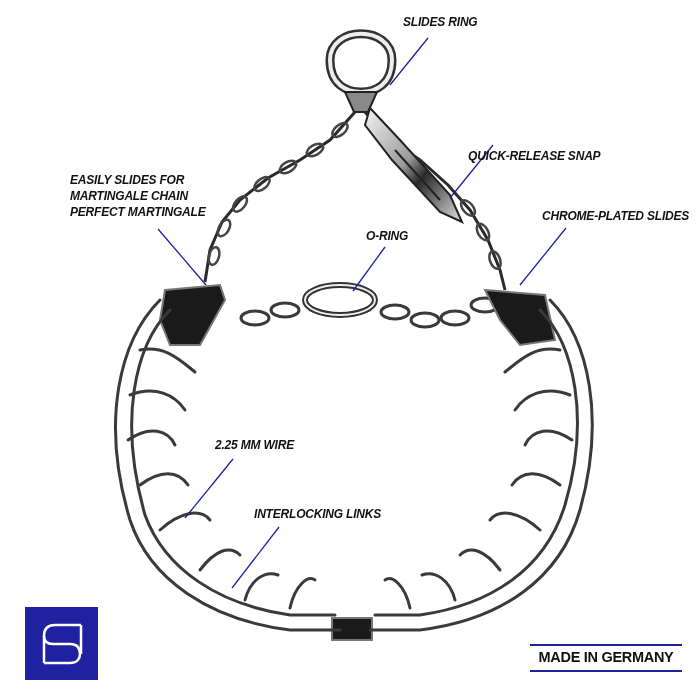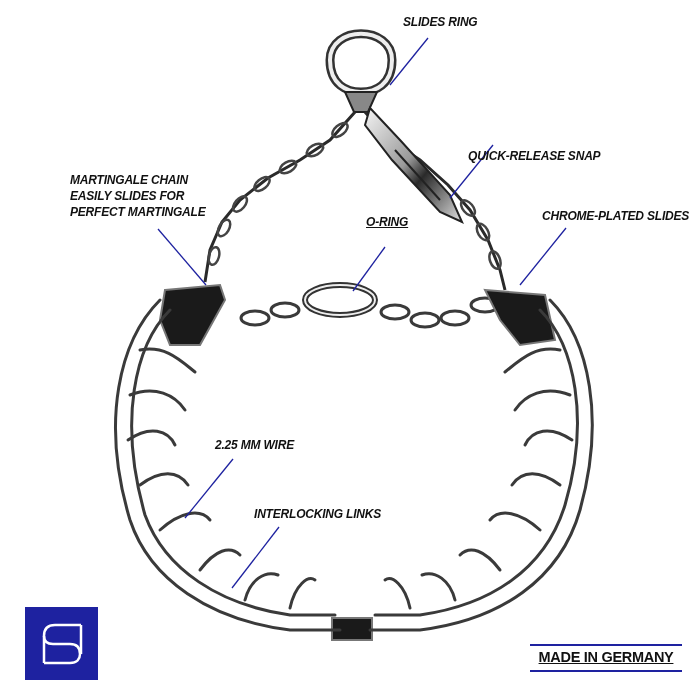--- a/index.html
+++ b/index.html
@@ -6,21 +6,21 @@
   body { width:700px; height:700px; position:relative; overflow:hidden; font-family:"Liberation Sans", sans-serif; }
   .label { position:absolute; font-family:"Liberation Sans", sans-serif; font-weight:700; font-style:italic; color:#111; font-size:12px; line-height:16px; letter-spacing:-0.2px; white-space:nowrap; }
   .label.multi { white-space:normal; }
   .label span { display:block; }
   svg.art { position:absolute; left:0; top:0; }
   .logo { position:absolute; left:25px; top:607px; width:73px; height:73px; background:#1e22a0; }
   .made { position:absolute; left:530px; top:644px; width:152px; height:30px; }
   .made .bar { position:absolute; left:0; width:152px; height:2px; background:#1e22a0; }
   .made .bar.top { top:0; }
   .made .bar.bot { top:26px; }
-  .made .txt { position:absolute; left:0; top:5px; width:152px; text-align:center; font-weight:700; font-size:14.5px; letter-spacing:-0.3px; color:#111; font-family:"Liberation Sans", sans-serif;text-decoration:underline; }
+  .made .txt { position:absolute; left:0; top:5px; width:152px; text-align:center; font-weight:700; font-size:14.5px; letter-spacing:-0.3px; color:#111; font-family:"Liberation Sans", sans-serif; }
 </style>
 </head>
 <body>
 
 <svg class="art" width="700" height="700" viewBox="0 0 700 700">
   <defs>
     <linearGradient id="steel" x1="0" y1="0" x2="1" y2="1">
       <stop offset="0" stop-color="#f4f4f4"></stop>
       <stop offset="0.45" stop-color="#9a9a9a"></stop>
       <stop offset="0.6" stop-color="#2a2a2a"></stop>
@@ -112,26 +112,26 @@
     <line x1="566" y1="228" x2="520" y2="285"></line>
     <line x1="385" y1="247" x2="353" y2="291"></line>
     <line x1="233" y1="459" x2="185" y2="518"></line>
     <line x1="279" y1="527" x2="232" y2="588"></line>
   </g>
 </svg>
 
 <div class="label" style="left:403px; top:14px;">SLIDES RING</div>
 <div class="label" style="left:468px; top:124px;margin-top:24px;">QUICK-RELEASE SNAP</div>
 <div class="label multi" style="left:70px; top:172px;">
+  <span>EASILY SLIDES FOR</span>
   <span>MARTINGALE CHAIN</span>
-  <span>EASILY SLIDES FOR</span>
   <span>PERFECT MARTINGALE</span>
 </div>
 <div class="label" style="left:542px; top:208px;">CHROME-PLATED SLIDES</div>
-<div class="label" style="left:366px; top:214px;text-decoration:underline;">O-RING</div>
+<div class="label" style="left:366px; top:228px;">O-RING</div>
 <div class="label" style="left:215px; top:437px;text-align:right;">2.25 MM WIRE</div>
 <div class="label" style="left:254px; top:506px;">INTERLOCKING LINKS</div>
 
 <div class="logo">
   <svg width="73" height="73" viewBox="0 0 73 73">
     <path d="M56,18 L30,18 C22,18 19,22 19,29 C19,34 22,37 28,37 L45,37 C52,37 55,41 55,47 C55,52 52,56 45,56 L19,56" fill="none" stroke="#ffffff" stroke-width="2.5"></path>
     <path d="M19,29 L19,56 M56,18 L56,47" fill="none" stroke="#ffffff" stroke-width="2.5"></path>
   </svg>
 </div>
 

